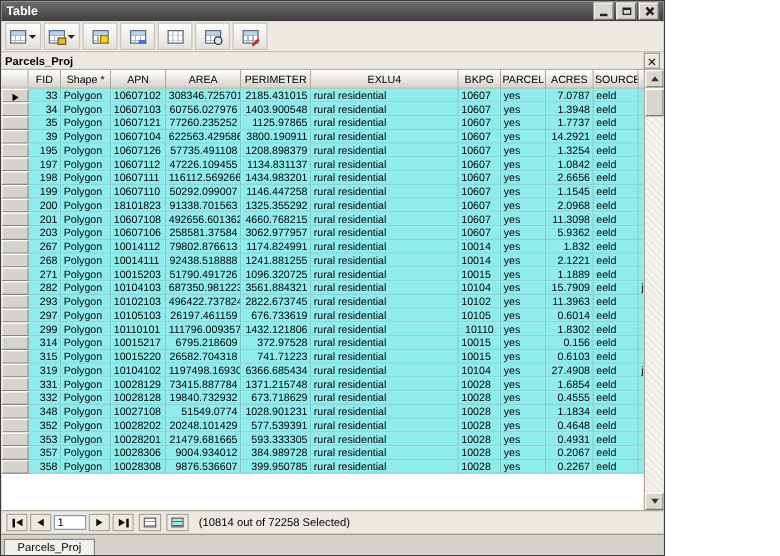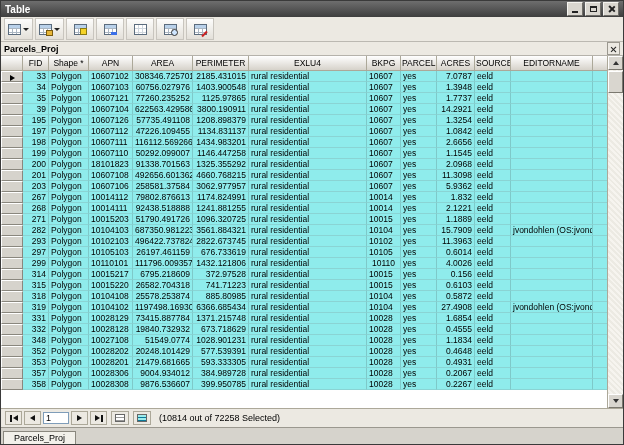--- a/index.html
+++ b/index.html
@@ -1,16 +1,16 @@
 <!DOCTYPE html>
 <html style="--sel: #8fecec;"><head>
 <meta charset="utf-8">
 <style>
   html,body{margin:0;padding:0;background:#fff;}
-  .window{width:624px;height:445px;box-sizing:border-box;border:1px solid #3a3a3a;display:flex;flex-direction:column;background:#ece9e2;font-family:"Liberation Sans",sans-serif;overflow:hidden;}
+  .window{width:532px;height:445px;box-sizing:border-box;border:1px solid #3a3a3a;display:flex;flex-direction:column;background:#ece9e2;font-family:"Liberation Sans",sans-serif;overflow:hidden;}
 
   
   .titlebar{flex:0 0 16px;background:linear-gradient(#6e6e6e,#3e3e3e);display:flex;align-items:center;padding:0 4px;}
   .titlebar .title{flex:1;color:#fff;font-size:10px;font-weight:bold;}
   .win-btn{width:14px;height:12px;margin-left:2px;background:#d9d6cf;border:1px solid;border-color:#f5f4f0 #6f6d68 #6f6d68 #f5f4f0;display:flex;align-items:center;justify-content:center;}
   .glyph-min{width:6px;height:2px;background:#222;align-self:flex-end;margin-bottom:2px;}
   .glyph-max{width:7px;height:6px;border:1px solid #222;border-top-width:2px;box-sizing:border-box;}
   .xmark{position:relative;width:8px;height:8px;}
   .xmark::before,.xmark::after{content:"";position:absolute;left:3.5px;top:0;width:1.5px;height:8px;background:#222;}
   .xmark::before{transform:rotate(45deg);} .xmark::after{transform:rotate(-45deg);}
@@ -420,21 +420,21 @@
             <tr class="selected">
               <td class="selc"></td>
               <td class="cell" style="text-align:right">299</td>
               <td class="cell" style="text-align:left">Polygon</td>
               <td class="cell" style="text-align:left">10110101</td>
               <td class="cell" style="text-align:right">111796.009357</td>
               <td class="cell" style="text-align:right">1432.121806</td>
               <td class="cell" style="text-align:left">rural residential</td>
               <td class="cell" style="text-align:center">10110</td>
               <td class="cell" style="text-align:left">yes</td>
-              <td class="cell" style="text-align:right">4.0026</td>
+              <td class="cell" style="text-align:right">1.8302</td>
               <td class="cell" style="text-align:left">eeld</td>
               <td class="cell" style="text-align:left"></td>
               <td class="cell"></td>
             </tr>
             <tr class="selected">
               <td class="selc"></td>
               <td class="cell" style="text-align:right">314</td>
               <td class="cell" style="text-align:left">Polygon</td>
               <td class="cell" style="text-align:left">10015217</td>
               <td class="cell" style="text-align:right">6795.218609</td>
@@ -451,35 +451,20 @@
               <td class="selc"></td>
               <td class="cell" style="text-align:right">315</td>
               <td class="cell" style="text-align:left">Polygon</td>
               <td class="cell" style="text-align:left">10015220</td>
               <td class="cell" style="text-align:right">26582.704318</td>
               <td class="cell" style="text-align:right">741.71223</td>
               <td class="cell" style="text-align:left">rural residential</td>
               <td class="cell" style="text-align:left">10015</td>
               <td class="cell" style="text-align:left">yes</td>
               <td class="cell" style="text-align:right">0.6103</td>
-              <td class="cell" style="text-align:left">eeld</td>
-              <td class="cell" style="text-align:left"></td>
-              <td class="cell"></td>
-            </tr>
-            <tr class="selected">
-              <td class="selc"></td>
-              <td class="cell" style="text-align:right">318</td>
-              <td class="cell" style="text-align:left">Polygon</td>
-              <td class="cell" style="text-align:left">10104108</td>
-              <td class="cell" style="text-align:right">25578.253874</td>
-              <td class="cell" style="text-align:right">885.80985</td>
-              <td class="cell" style="text-align:left">rural residential</td>
-              <td class="cell" style="text-align:left">10104</td>
-              <td class="cell" style="text-align:left">yes</td>
-              <td class="cell" style="text-align:right">0.5872</td>
               <td class="cell" style="text-align:left">eeld</td>
               <td class="cell" style="text-align:left"></td>
               <td class="cell"></td>
             </tr>
             <tr class="selected">
               <td class="selc"></td>
               <td class="cell" style="text-align:right">319</td>
               <td class="cell" style="text-align:left">Polygon</td>
               <td class="cell" style="text-align:left">10104102</td>
               <td class="cell" style="text-align:right">1197498.169307</td>

